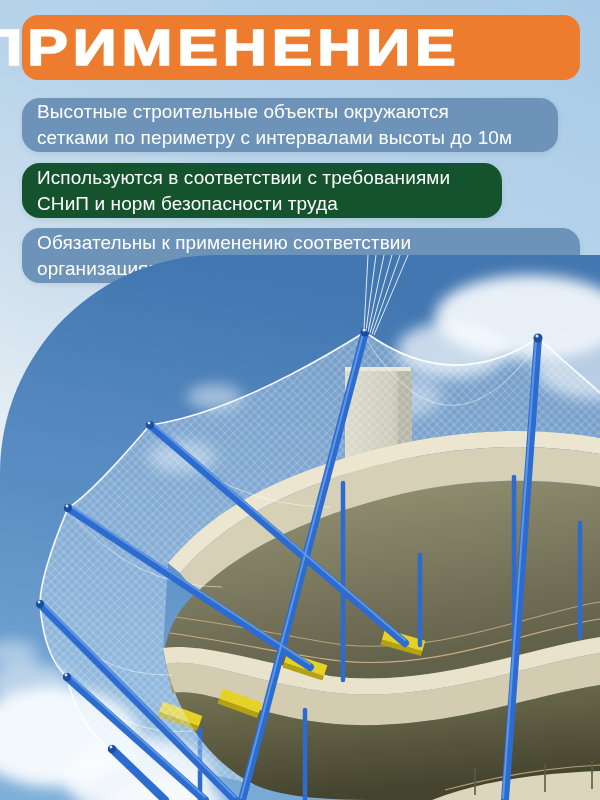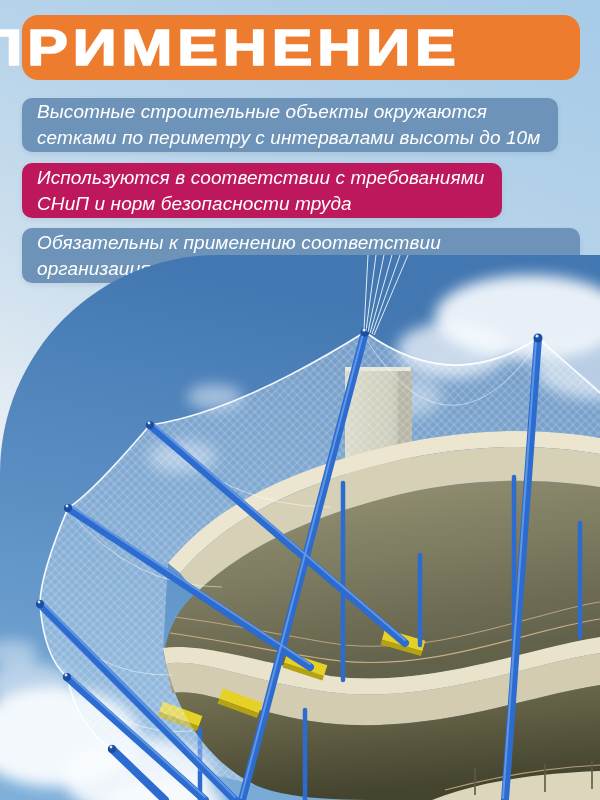--- a/index.html
+++ b/index.html
@@ -12,22 +12,22 @@
   .title-banner{
     position:absolute;left:22px;top:15px;width:558px;height:65px;
     border-radius:16px;display:flex;align-items:center;justify-content:flex-start;
   }
   .title-banner h1{
     margin:0;color:#ffffff;font-size:50px;font-weight:700;line-height:1;
     letter-spacing:4px;transform:scaleX(1.22);transform-origin:center;
     -webkit-text-stroke:1.6px #ffffff;white-space:nowrap;
   }
   .card{
-    position:absolute;left:22px;border-radius:10px;
-    display:flex;align-items:center;box-shadow:0 2px 5px rgba(40,70,100,.10);font-style:italic;
+    position:absolute;left:22px;border-radius:18px;
+    display:flex;align-items:center;box-shadow:0 2px 5px rgba(40,70,100,.10);
   }
   .card .card-text{
     color:#ffffff;font-size:19px;line-height:26px;font-weight:500;
     padding:0 15px;white-space:pre;letter-spacing:.1px;
   }
   #card-1{top:98px;width:536px;height:54px;}
   #card-2{top:163px;width:480px;height:55px;}
   #card-3{top:228px;width:558px;height:55px;}
   .photo{
     position:absolute;left:0;right:0;top:255px;bottom:0;
@@ -41,21 +41,21 @@
 <div class="page">
 
   <div class="title-banner" style="background:#ee7c2e;">
     <h1>ПРИМЕНЕНИЕ</h1>
   </div>
 
   <div class="card" id="card-1" style="background:#6e93b8;">
     <span class="card-text">Высотные строительные объекты окружаются
 сетками по периметру с интервалами высоты до 10м</span>
   </div>
-  <div class="card" id="card-2" style="background:#be185d;">
+  <div class="card" id="card-2" style="background:#14532d;">
     <span class="card-text">Используются в соответствии с требованиями
 СНиП и норм безопасности труда</span>
   </div>
   <div class="card" id="card-3" style="background:#6e93b8;">
     <span class="card-text">Обязательны к применению соответствии
 организациями при возведении зданий и сооружений</span>
   </div>
 
   <div class="photo">
     <svg viewBox="0 0 600 545" xmlns="http://www.w3.org/2000/svg">

